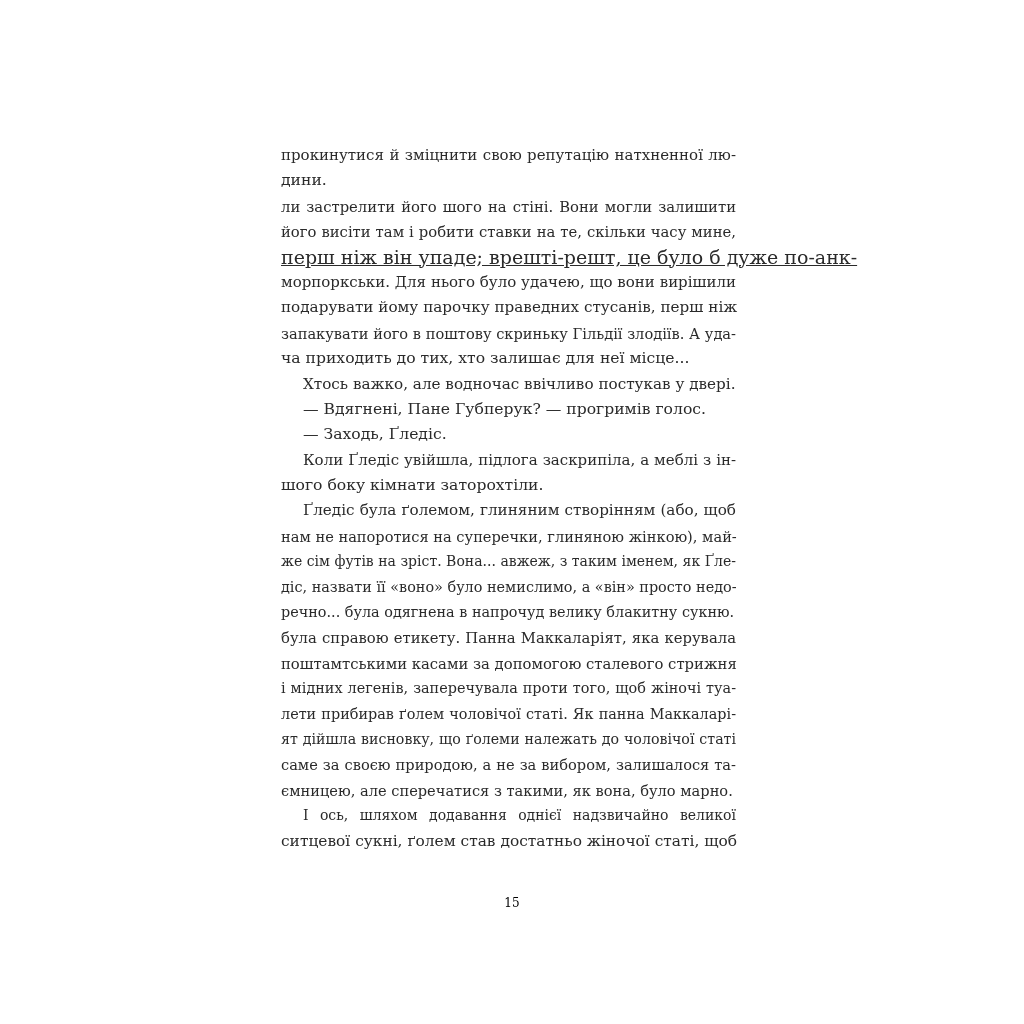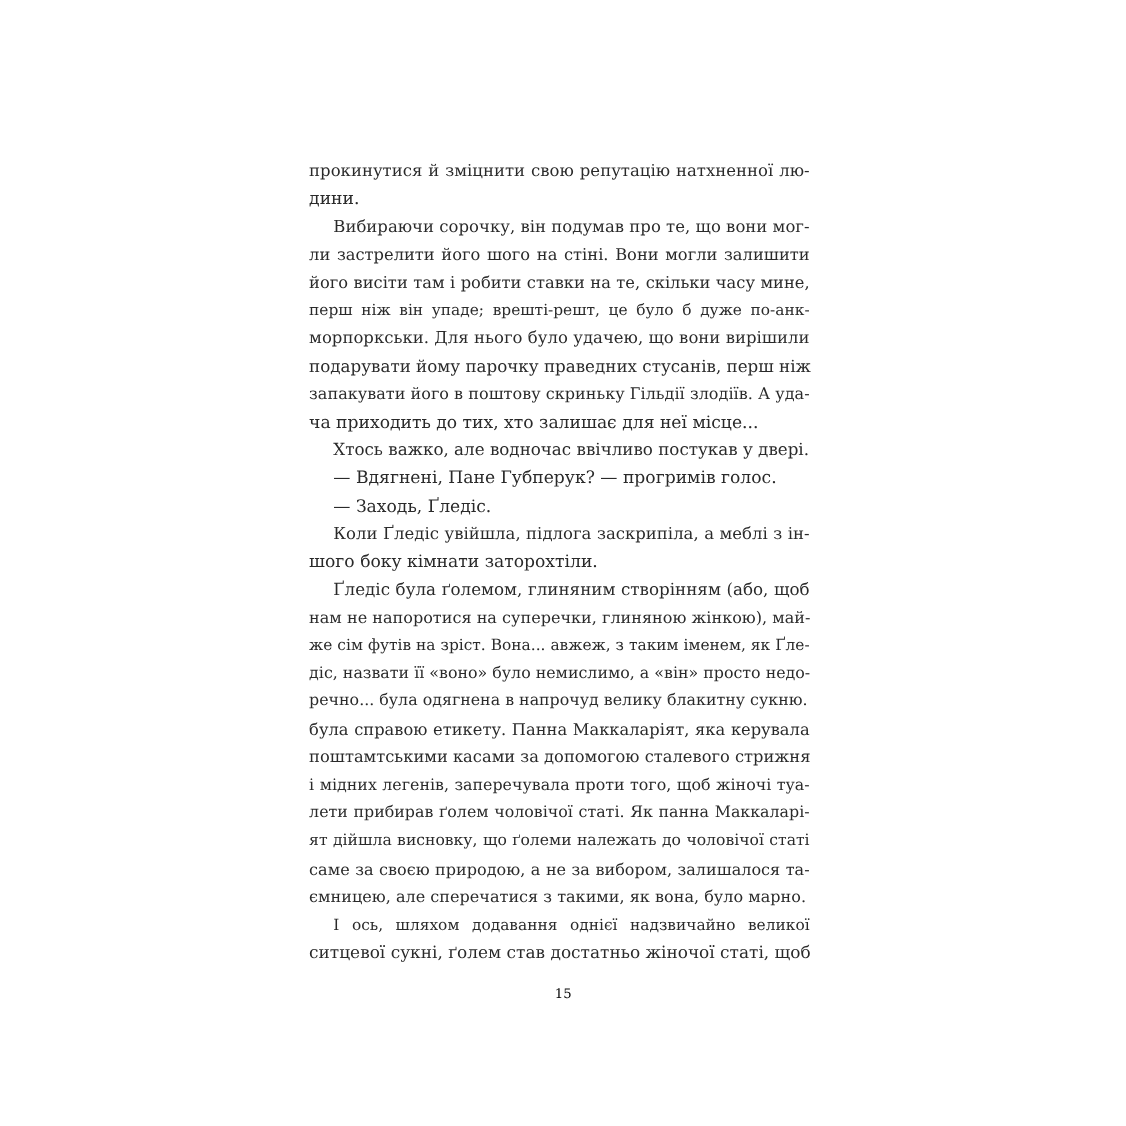--- a/index.html
+++ b/index.html
@@ -54,24 +54,23 @@
       color: #000000;
     }
   </style>
 </head>
 <body>
 
 <div class="page">
   <div class="text-block" id="text-block">
       <span class="line" style="font-size: 15px;">прокинутися й зміцнити свою репутацію натхненної лю-</span>
       <span class="line last">дини.</span>
-      <span class="line indent" style="font-size: 15px;">Вибираючи сорочку, він подумав про те, що вони мог-</span>
       <span class="line" style="font-size: 14.8px;">ли застрелити його шого на стіні. Вони могли залишити</span>
       <span class="line" style="font-size: 14.8px;">його висіти там і робити ставки на те, скільки часу мине,</span>
-      <span class="line" style="font-size: 14px;">перш ніж він упаде; врешті-решт, це було б дуже по-анк-</span>
+      <span class="line" style="font-size: 19px; text-decoration: underline;">перш ніж він упаде; врешті-решт, це було б дуже по-анк-</span>
       <span class="line" style="font-size: 15px;">морпоркськи. Для нього було удачею, що вони вирішили</span>
       <span class="line" style="font-size: 15.2px;">подарувати йому парочку праведних стусанів, перш ніж</span>
       <span class="line" style="font-size: 14.6px;">запакувати його в поштову скриньку Гільдії злодіїв. А уда-</span>
       <span class="line last">ча приходить до тих, хто залишає для неї місце...</span>
       <span class="line indent last" style="font-size: 15.2px;">Хтось важко, але водночас ввічливо постукав у двері.</span>
       <span class="line indent last">— Вдягнені, Пане Губперук? — прогримів голос.</span>
       <span class="line indent last">— Заходь, Ґледіс.</span>
       <span class="line indent" style="font-size: 15px;">Коли Ґледіс увійшла, підлога заскрипіла, а меблі з ін-</span>
       <span class="line last">шого боку кімнати заторохтіли.</span>
       <span class="line indent" style="font-size: 15.2px;">Ґледіс була ґолемом, глиняним створінням (або, щоб</span>

